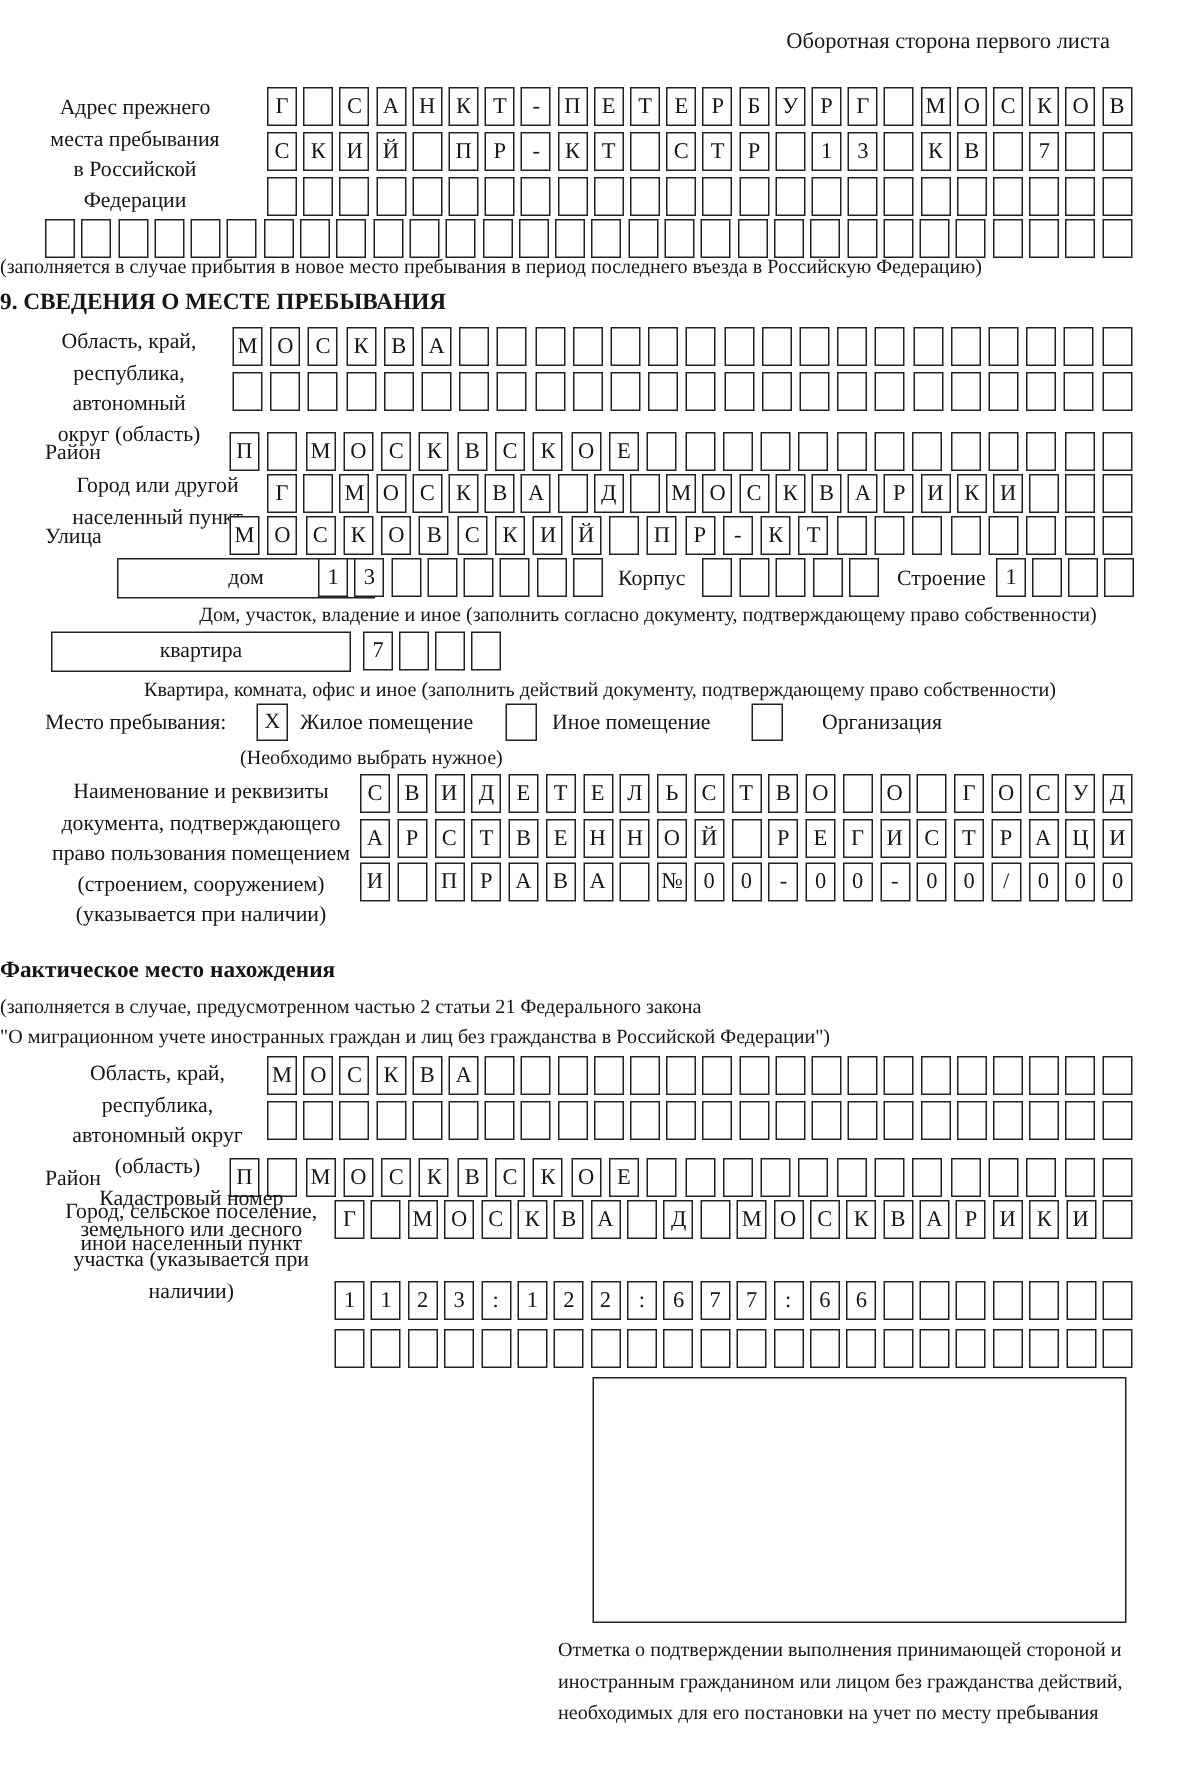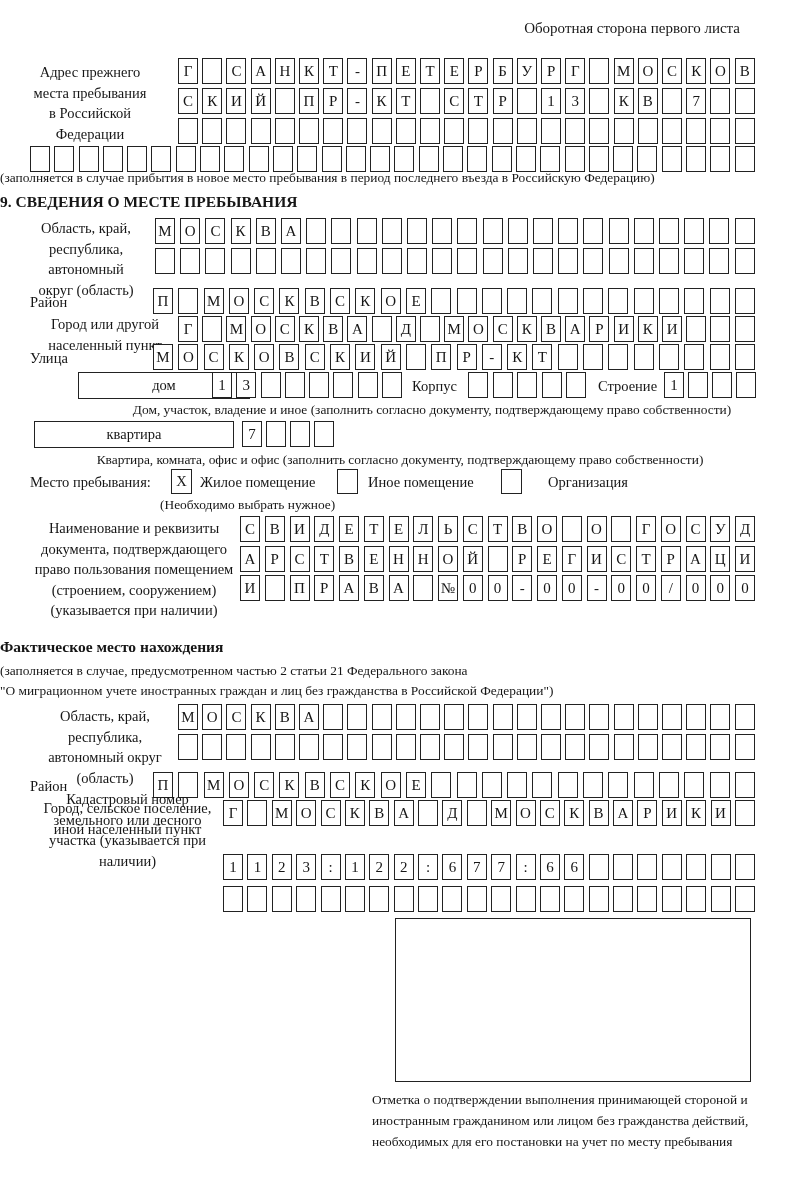--- a/index.html
+++ b/index.html
@@ -308,21 +308,21 @@
   </div>
 <div class="abs note" style="left:30px;top:402px;width:740px;margin-left:32px;">Дом, участок, владение и иное (заполнить согласно документу, подтверждающему право собственности)</div>
 
 <div class="abs wbox" style="left:34px;top:421px;width:200px;">квартира</div>
 <div class="abs cells" style="left:242px;top:421px;width:92px;">
     <span class="cell">7</span>
     <span class="cell"></span>
     <span class="cell"></span>
     <span class="cell"></span>
   </div>
-<div class="abs note" style="left:30px;top:452px;width:740px;">Квартира, комната, офис и офис (заполнить согласно документу, подтверждающему право собственности)</div>
+<div class="abs note" style="left:30px;top:452px;width:740px;">Квартира, комната, офис и иное (заполнить действий документу, подтверждающему право собственности)</div>
 
 <div class="abs lbl" style="left:30px;top:472px;">Место пребывания:</div>
 <span class="abs cbox" style="left:171px;top:469px;">X</span>
 <div class="abs lbl" style="left:200px;top:472px;">Жилое помещение</div>
 <span class="abs cbox" style="left:337px;top:469px;"></span>
 <div class="abs lbl" style="left:368px;top:472px;">Иное помещение</div>
 <span class="abs cbox" style="left:501px;top:469px;"></span>
 <div class="abs lbl" style="left:548px;top:472px;">Организация</div>
 <div class="abs note center" style="left:160px;top:497px;width:340px;">(Необходимо выбрать нужное)</div>
 

